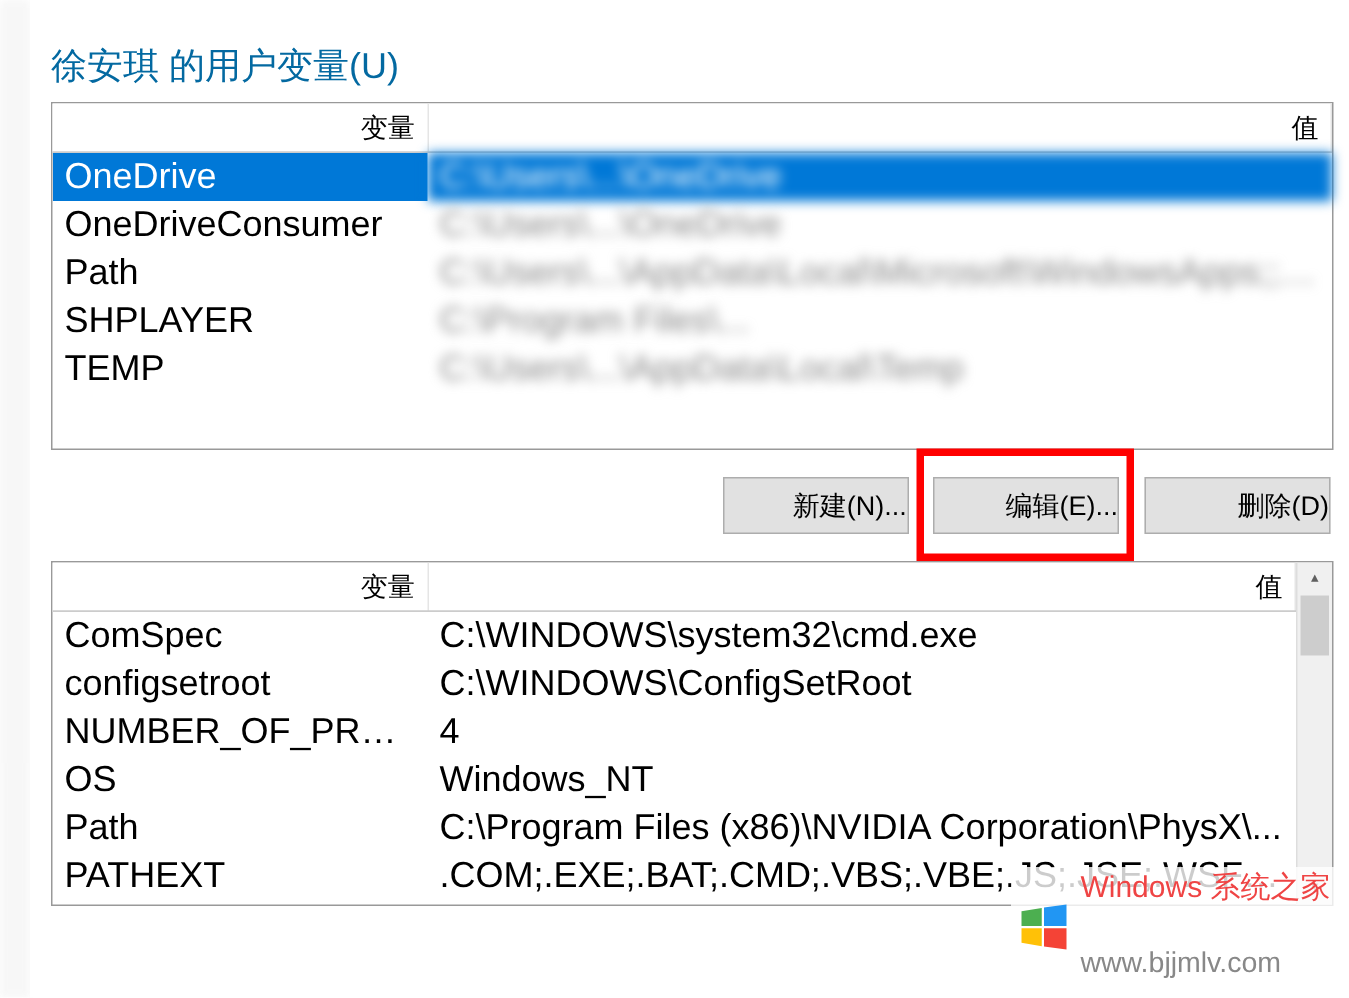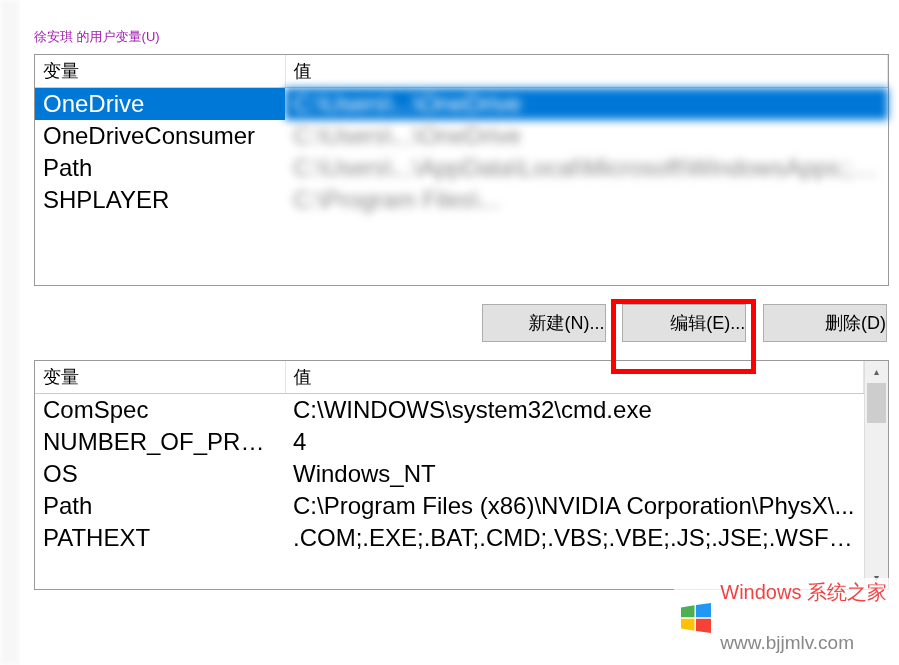--- a/index.html
+++ b/index.html
@@ -29,22 +29,22 @@
     .dialog {
       position: absolute;
       left: 20px;
       top: 0;
       right: 0;
       bottom: 0;
       background: #fff;
       padding: 10px 10px 10px 14px;
     }
     .section-label {
-      font-size: 13px;
-      color: #a21caf;
+      font-size: 24px;
+      color: #0369a1;
       margin-bottom: 8px;
       margin-top: 18px;
     }
     .section-label:first-child {
       margin-top: 18px;
     }
     .table-container {
       border: 1px solid #999;
       background: #fff;
       position: relative;
@@ -54,21 +54,21 @@
     }
     .sys-table {
       height: 230px;
     }
     table {
       width: 100%;
       border-collapse: collapse;
       table-layout: fixed;
     }
     th {
-      text-align: left;
+      text-align: right;
       font-weight: normal;
       font-size: 18px;
       padding: 4px 8px;
       border-bottom: 1px solid #ccc;
       border-right: 1px solid #e5e5e5;
       background: #fff;
     }
     th:first-child {
       width: 250px;
     }
@@ -208,20 +208,24 @@
             <td class="blurred">C:\Users\...\OneDrive</td>
           </tr>
           <tr>
             <td>Path</td>
             <td class="blurred">C:\Users\...\AppData\Local\Microsoft\WindowsApps;;C:\Users\...</td>
           </tr>
           <tr>
             <td>SHPLAYER</td>
             <td class="blurred">C:\Program Files\...</td>
           </tr>
+          <tr>
+            <td>TEMP</td>
+            <td class="blurred">C:\Users\...\AppData\Local\Temp</td>
+          </tr>
         </tbody>
     </table>
   </div>
 
   <div class="button-row">
     <button class="btn">新建(N)...</button>
     <button class="btn">编辑(E)...</button>
     <button class="btn">删除(D)</button>
   </div>
 
@@ -232,20 +236,24 @@
         <thead>
           <tr>
             <th>变量</th>
             <th>值</th>
           </tr>
         </thead>
         <tbody id="sys-tbody">
             <tr>
               <td>ComSpec</td>
               <td>C:\WINDOWS\system32\cmd.exe</td>
+            </tr>
+            <tr>
+              <td>configsetroot</td>
+              <td>C:\WINDOWS\ConfigSetRoot</td>
             </tr>
             <tr>
               <td>NUMBER_OF_PROCESSORS</td>
               <td>4</td>
             </tr>
             <tr>
               <td>OS</td>
               <td>Windows_NT</td>
             </tr>
             <tr>

